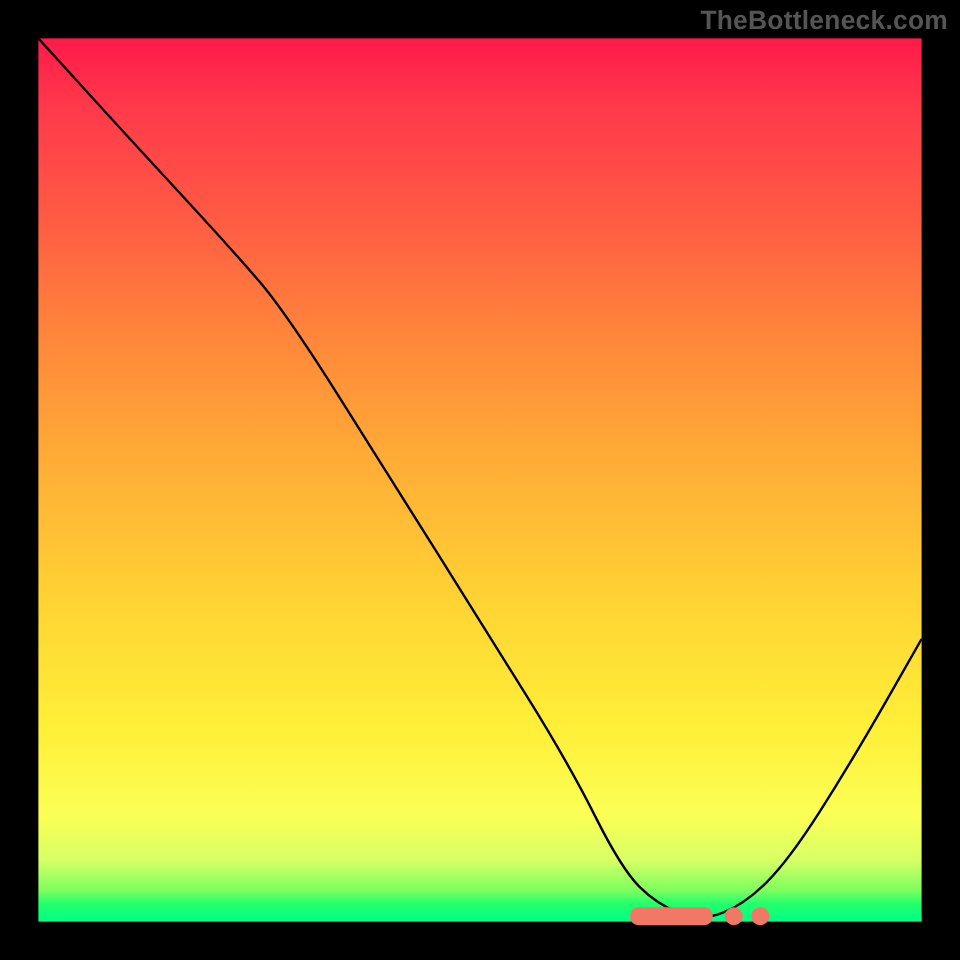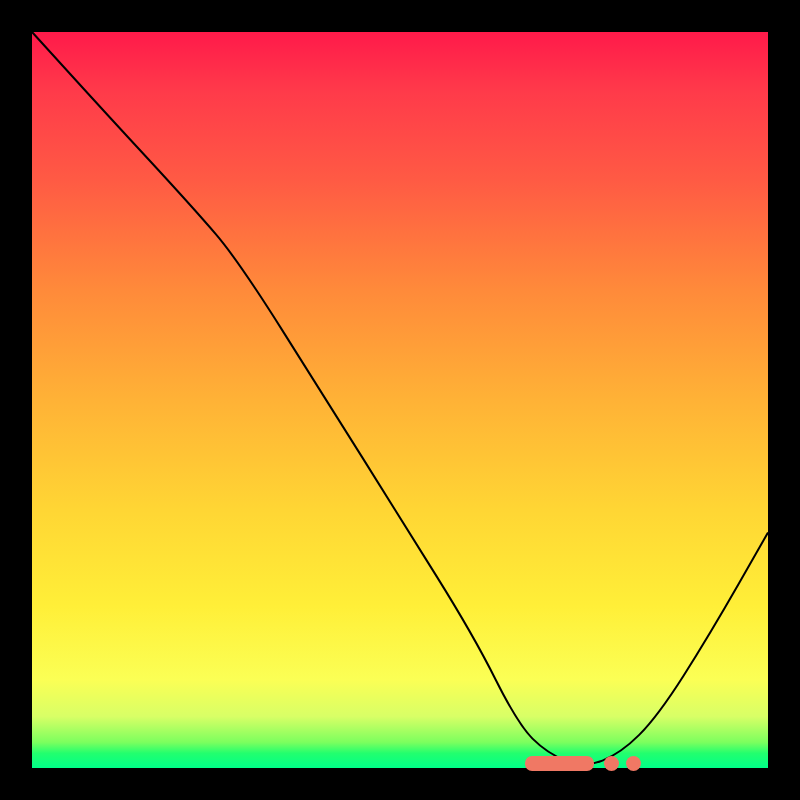--- a/index.html
+++ b/index.html
@@ -74,20 +74,21 @@
   }
   .marker.conn {
     border-radius: 7px;
   }
 </style>
 </head>
 <body>
 
 <div class="container">
 
+  <div class="attribution">TheBottleneck.com</div>
 
   <div class="plot-area">
     <svg id="curve-svg" class="curve" viewBox="0 0 736 736" preserveAspectRatio="none">
       <path id="curve-path" d="M 0.0 0.0 Q 0.0 0.0 36.8 40.5 Q 73.6 81.0 117.8 128.8 Q 161.9 176.6 184.0 202.4 Q 206.1 228.2 250.2 298.1 Q 294.4 368.0 331.2 426.9 Q 368.0 485.8 404.8 544.6 Q 441.6 603.5 463.7 647.7 Q 485.8 691.8 500.5 706.6 Q 515.2 721.3 533.6 728.6 Q 552.0 736.0 570.4 728.6 Q 588.8 721.3 607.2 702.9 Q 625.6 684.5 651.4 644.0 Q 677.1 603.5 706.6 552.0 T 736.0 500.5"></path>
     </svg>
 
     <div class="markers" id="markers">
         <div class="marker conn" style="left: 493.12px; top: 724px; width: 68.448px; height: 15px;"></div>
         <div class="marker" style="left: 571.568px; top: 724px;"></div>
         <div class="marker" style="left: 593.52px; top: 724px;"></div>

